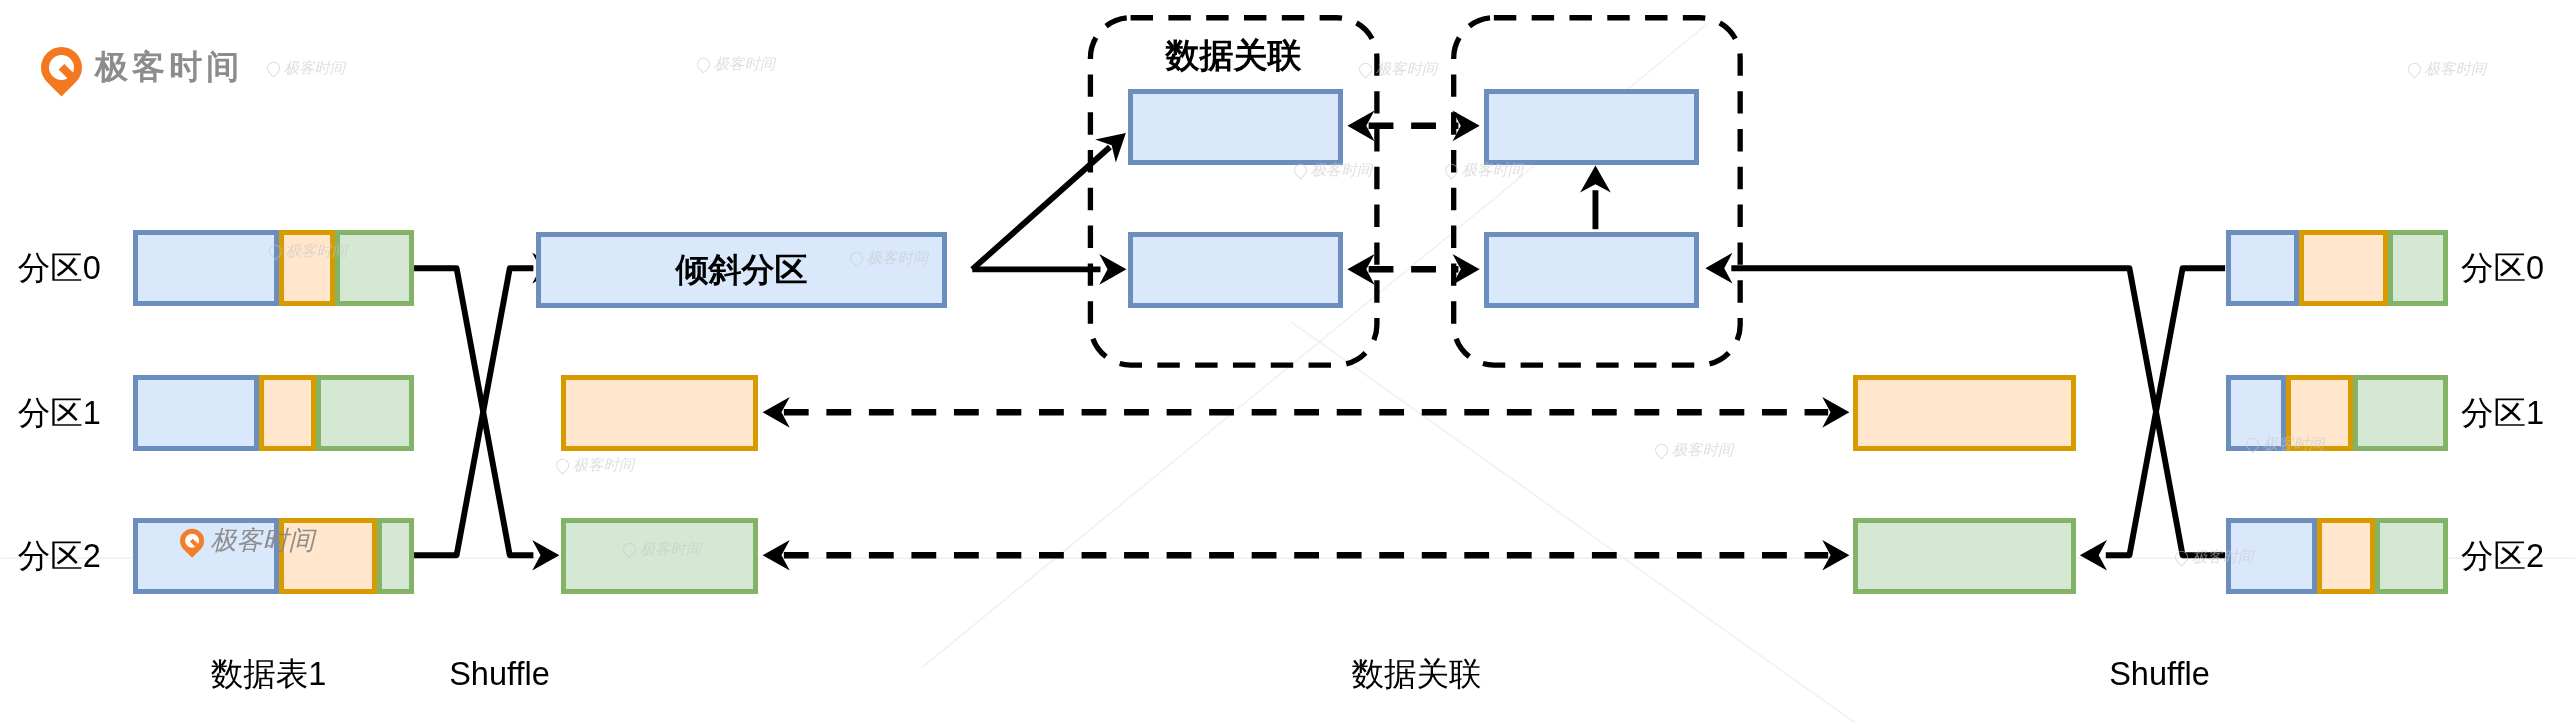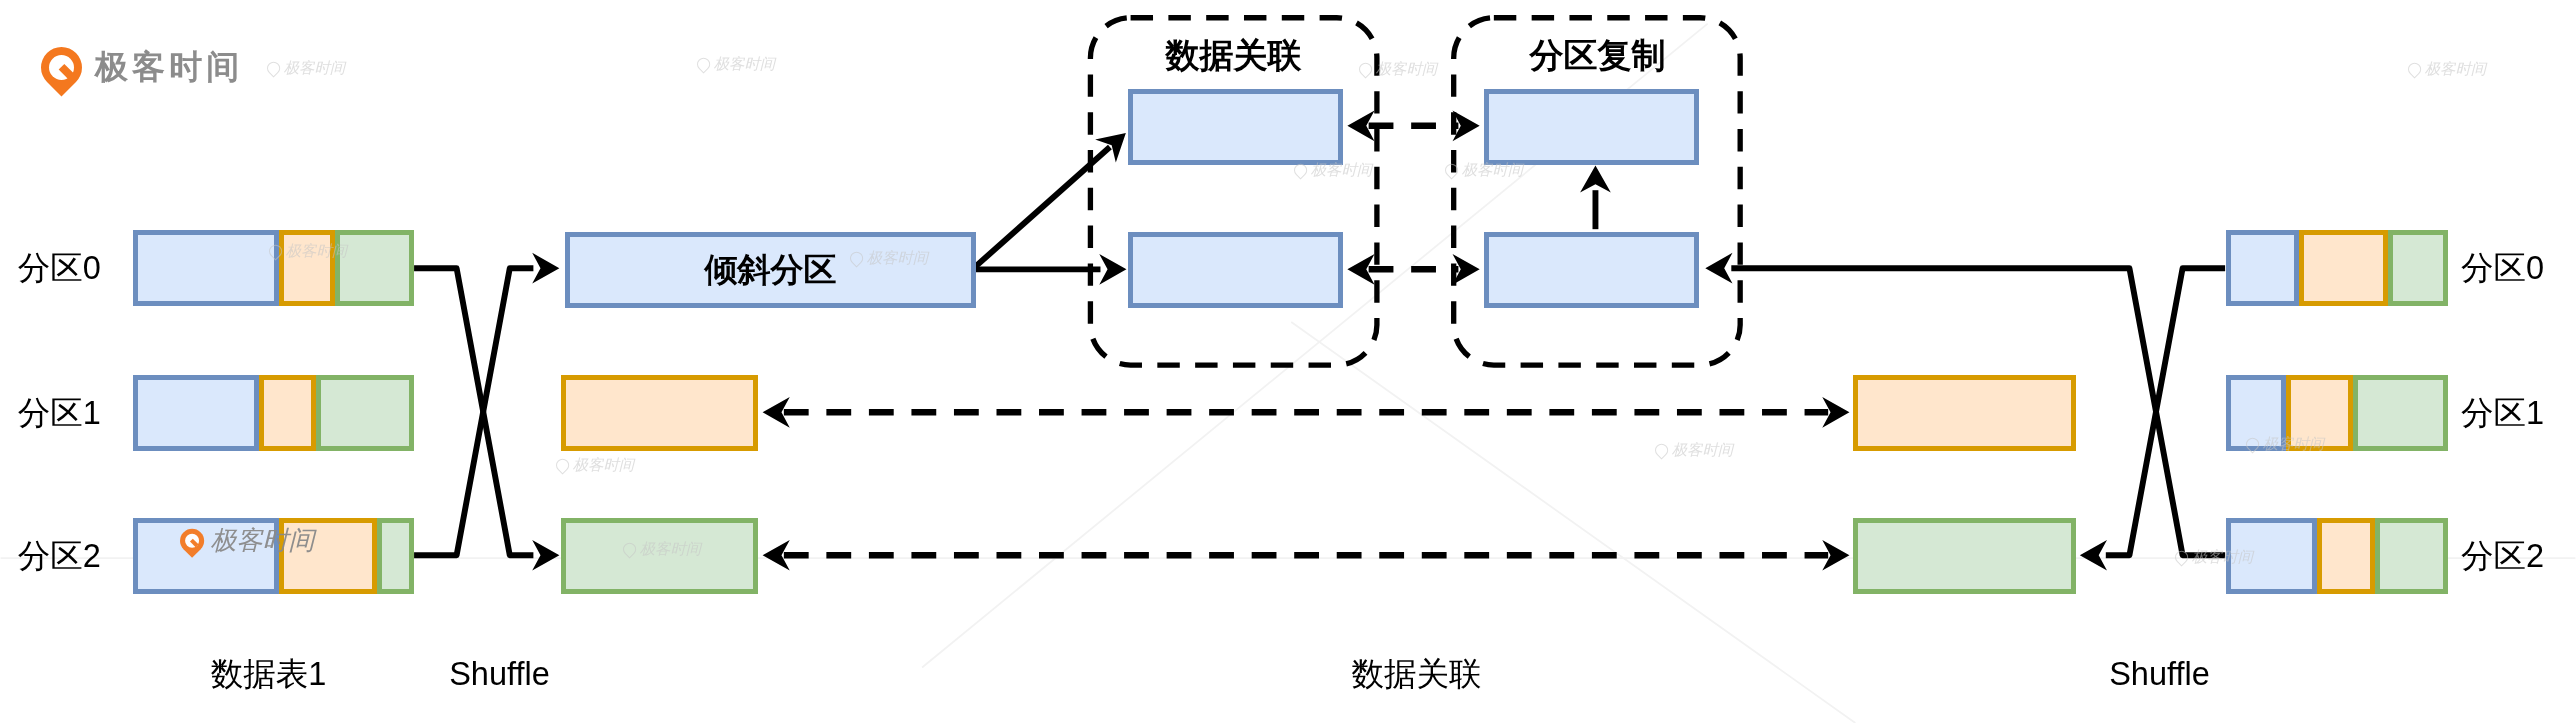--- a/index.html
+++ b/index.html
@@ -123,28 +123,27 @@
       <div class="seg" style="width: 45%; background: rgb(218, 232, 252); border-color: rgb(108, 142, 191);"></div>
       <div class="seg" style="width: 20%; background: rgb(255, 230, 204); border-color: rgb(215, 155, 0);"></div>
       <div class="seg" style="width: 35%; background: rgb(213, 232, 212); border-color: rgb(130, 179, 102);"></div>
     </div>
   <div class="bar" style="left:133px;top:518px;width:281px">
       <div class="seg" style="width: 52%; background: rgb(218, 232, 252); border-color: rgb(108, 142, 191);"></div>
       <div class="seg" style="width: 35%; background: rgb(255, 230, 204); border-color: rgb(215, 155, 0);"></div>
       <div class="seg" style="width: 13%; background: rgb(213, 232, 212); border-color: rgb(130, 179, 102);"></div>
     </div>
 
-  <div class="box blue" style="left:565px;top:232px;width:411px;height:76px">
+  <div class="box blue" style="left:536px;top:232px;width:411px;height:76px">
     <span class="cap">倾斜分区</span>
   </div>
   <div class="box orange" style="left:561px;top:375px;width:197px;height:76px"></div>
   <div class="box green" style="left:561px;top:518px;width:197px;height:76px"></div>
 
   <div class="gtitle" style="left:1090px;width:287px">数据关联</div>
-  <div class="gtitle" style="left:1454px;width:287px">分区复制</div>
 
   <div class="box blue" style="left:1128px;top:89px;width:215px;height:76px"></div>
   <div class="box blue" style="left:1128px;top:232px;width:215px;height:76px"></div>
   <div class="box blue" style="left:1484px;top:89px;width:215px;height:76px"></div>
   <div class="box blue" style="left:1484px;top:232px;width:215px;height:76px"></div>
 
   <div class="box orange" style="left:1853px;top:375px;width:223px;height:76px"></div>
   <div class="box green" style="left:1853px;top:518px;width:223px;height:76px"></div>
 
   <div class="bar" style="left:2226px;top:230px;width:222px">

